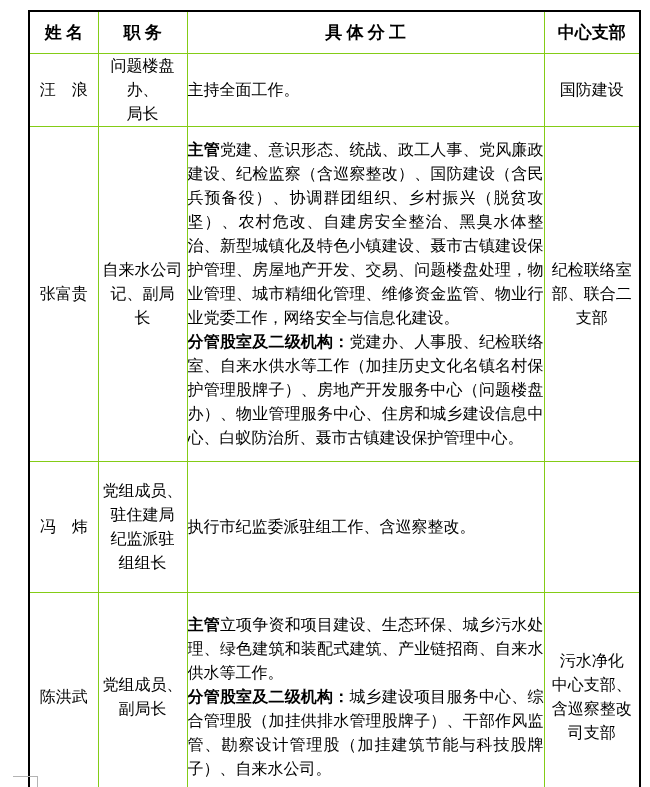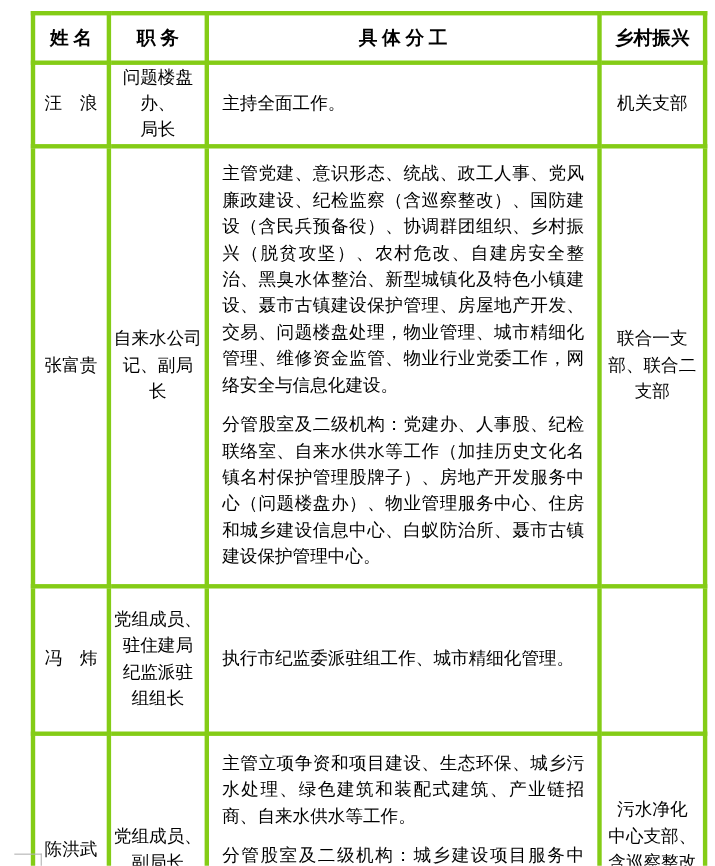--- a/index.html
+++ b/index.html
@@ -21,21 +21,21 @@
   table.tbl {
     position: absolute;
     left: 28px;
     top: 10px;
     width: 611px;
     border-collapse: collapse;
     table-layout: fixed;
     border: 2px solid #000000;
   }
   table.tbl th, table.tbl td {
-    border: 4px solid #84cc16;
+    border: 1px solid #84cc16;
     padding: 0;
     vertical-align: middle;
     overflow: hidden;
   }
   table.tbl th {
     font-weight: bold;
     font-size: 17px;
     height: 41px;
     text-align: center;
     white-space: pre-line;
@@ -48,25 +48,25 @@
   td.name, td.pos, td.branch {
     text-align: center;
     white-space: pre-line;
     padding: 0 2px;
   }
   td.duty {
     text-align: justify;
     padding: 3px 6px 3px 9px;
   }
   td.duty p {
-    margin: 12px;
+    margin: 0;
     text-align: justify;
     text-justify: inter-ideograph;
   }
-  td.duty p b { font-weight: normal; }
+  td.duty p b { font-weight: bold; }
   tr.r1 td { height: 46px; }
   tr.r2 td { height: 334px; }
   tr.r3 td { height: 130px; }
   tr.r4 td { height: 207px; }
   .corner-artifact {
     position: absolute;
     left: 13px;
     top: 776px;
     width: 24px;
     height: 12px;
@@ -83,54 +83,54 @@
       <col style="width:69px">
       <col style="width:89px">
       <col style="width:357px">
       <col style="width:96px">
     </colgroup>
     <thead>
       <tr>
         <th>姓 名</th>
         <th>职 务</th>
         <th>具 体 分 工</th>
-        <th>乡村振兴</th>
+        <th>中心支部</th>
       </tr>
     </thead>
     <tbody>
       <tr class="r1">
         <td class="name">汪　浪</td>
         <td class="pos">问题楼盘办、
 局长</td>
         <td class="duty">
           <p>主持全面工作。</p>
         </td>
-        <td class="branch">机关支部</td>
+        <td class="branch">国防建设</td>
       </tr>
       <tr class="r2">
         <td class="name">张富贵</td>
         <td class="pos">自来水公司
 记、副局
 长</td>
         <td class="duty">
           <p><b>主管</b><span>党建、意识形态、统战、政工人事、党风廉政建设、纪检监察（含巡察整改）、国防建设（含民兵预备役）、协调群团组织、乡村振兴（脱贫攻坚）、农村危改、自建房安全整治、黑臭水体整治、新型城镇化及特色小镇建设、聂市古镇建设保护管理、房屋地产开发、交易、问题楼盘处理，物业管理、城市精细化管理、维修资金监管、物业行业党委工作，网络安全与信息化建设。</span></p>
           <p><b>分管股室及二级机构：</b><span>党建办、人事股、纪检联络室、自来水供水等工作（加挂历史文化名镇名村保护管理股牌子）、房地产开发服务中心（问题楼盘办）、物业管理服务中心、住房和城乡建设信息中心、白蚁防治所、聂市古镇建设保护管理中心。</span></p>
         </td>
-        <td class="branch">联合一支
+        <td class="branch">纪检联络室
 部、联合二
 支部</td>
       </tr>
       <tr class="r3">
         <td class="name">冯　炜</td>
         <td class="pos">党组成员、
 驻住建局
 纪监派驻
 组组长</td>
         <td class="duty">
-          <p>执行市纪监委派驻组工作、城市精细化管理。</p>
+          <p>执行市纪监委派驻组工作、含巡察整改。</p>
         </td>
         <td class="branch"></td>
       </tr>
       <tr class="r4">
         <td class="name">陈洪武</td>
         <td class="pos">党组成员、
 副局长</td>
         <td class="duty">
           <p><b>主管</b><span>立项争资和项目建设、生态环保、城乡污水处理、绿色建筑和装配式建筑、产业链招商、自来水供水等工作。</span></p>
           <p><b>分管股室及二级机构：</b><span>城乡建设项目服务中心、综合管理股（加挂供排水管理股牌子）、干部作风监管、勘察设计管理股（加挂建筑节能与科技股牌子）、自来水公司。</span></p>

